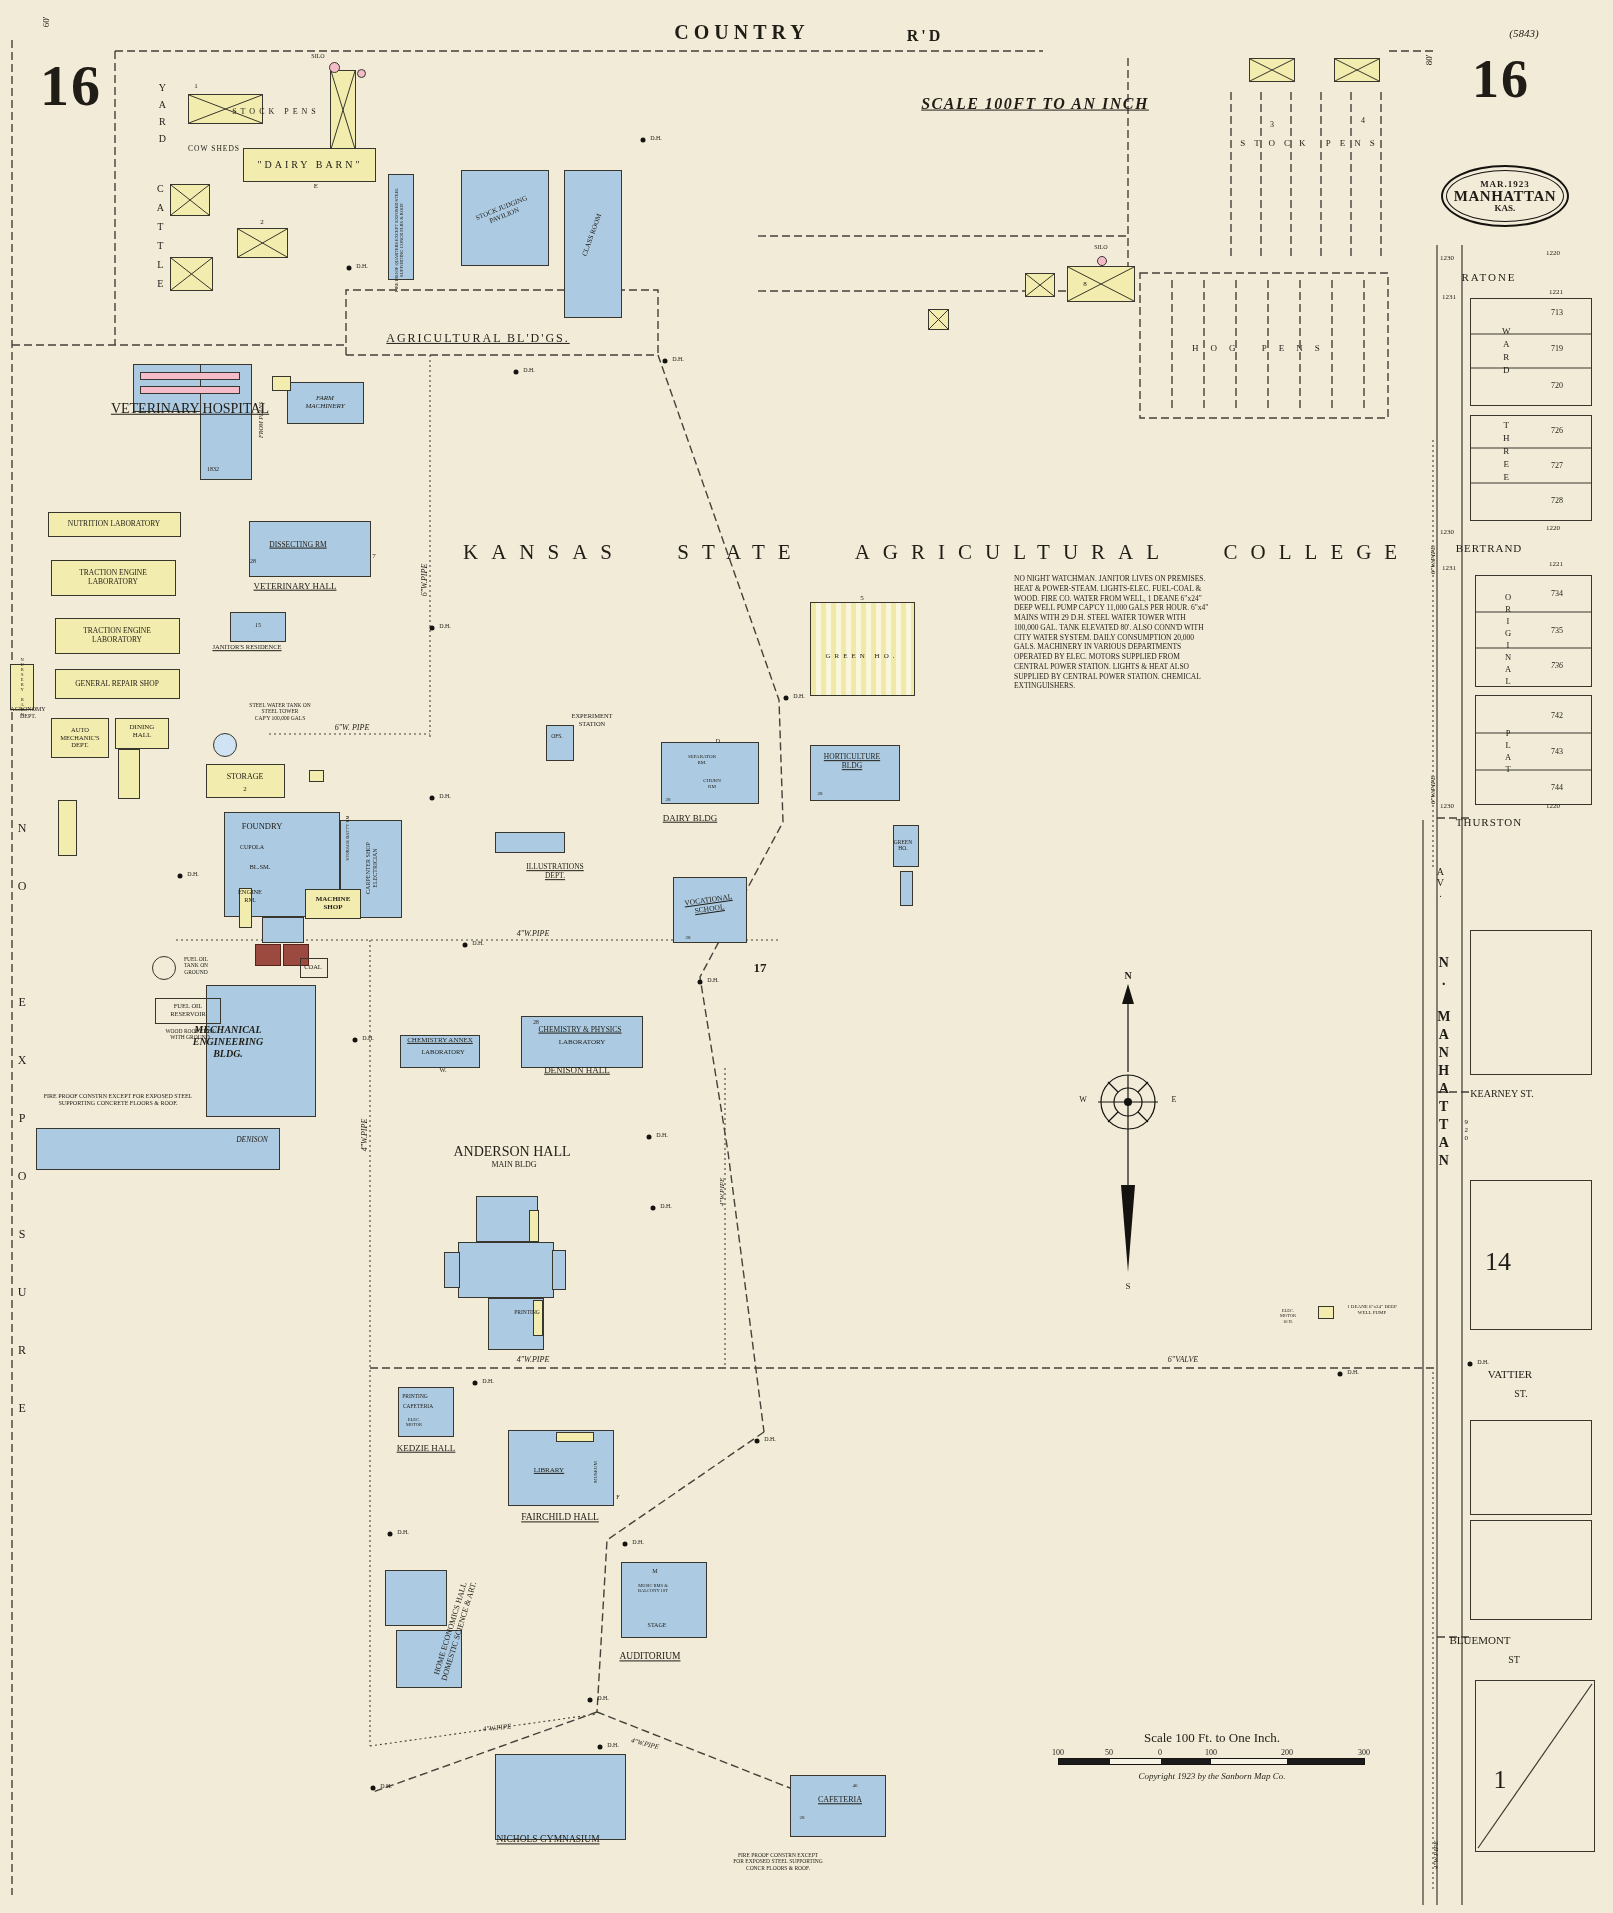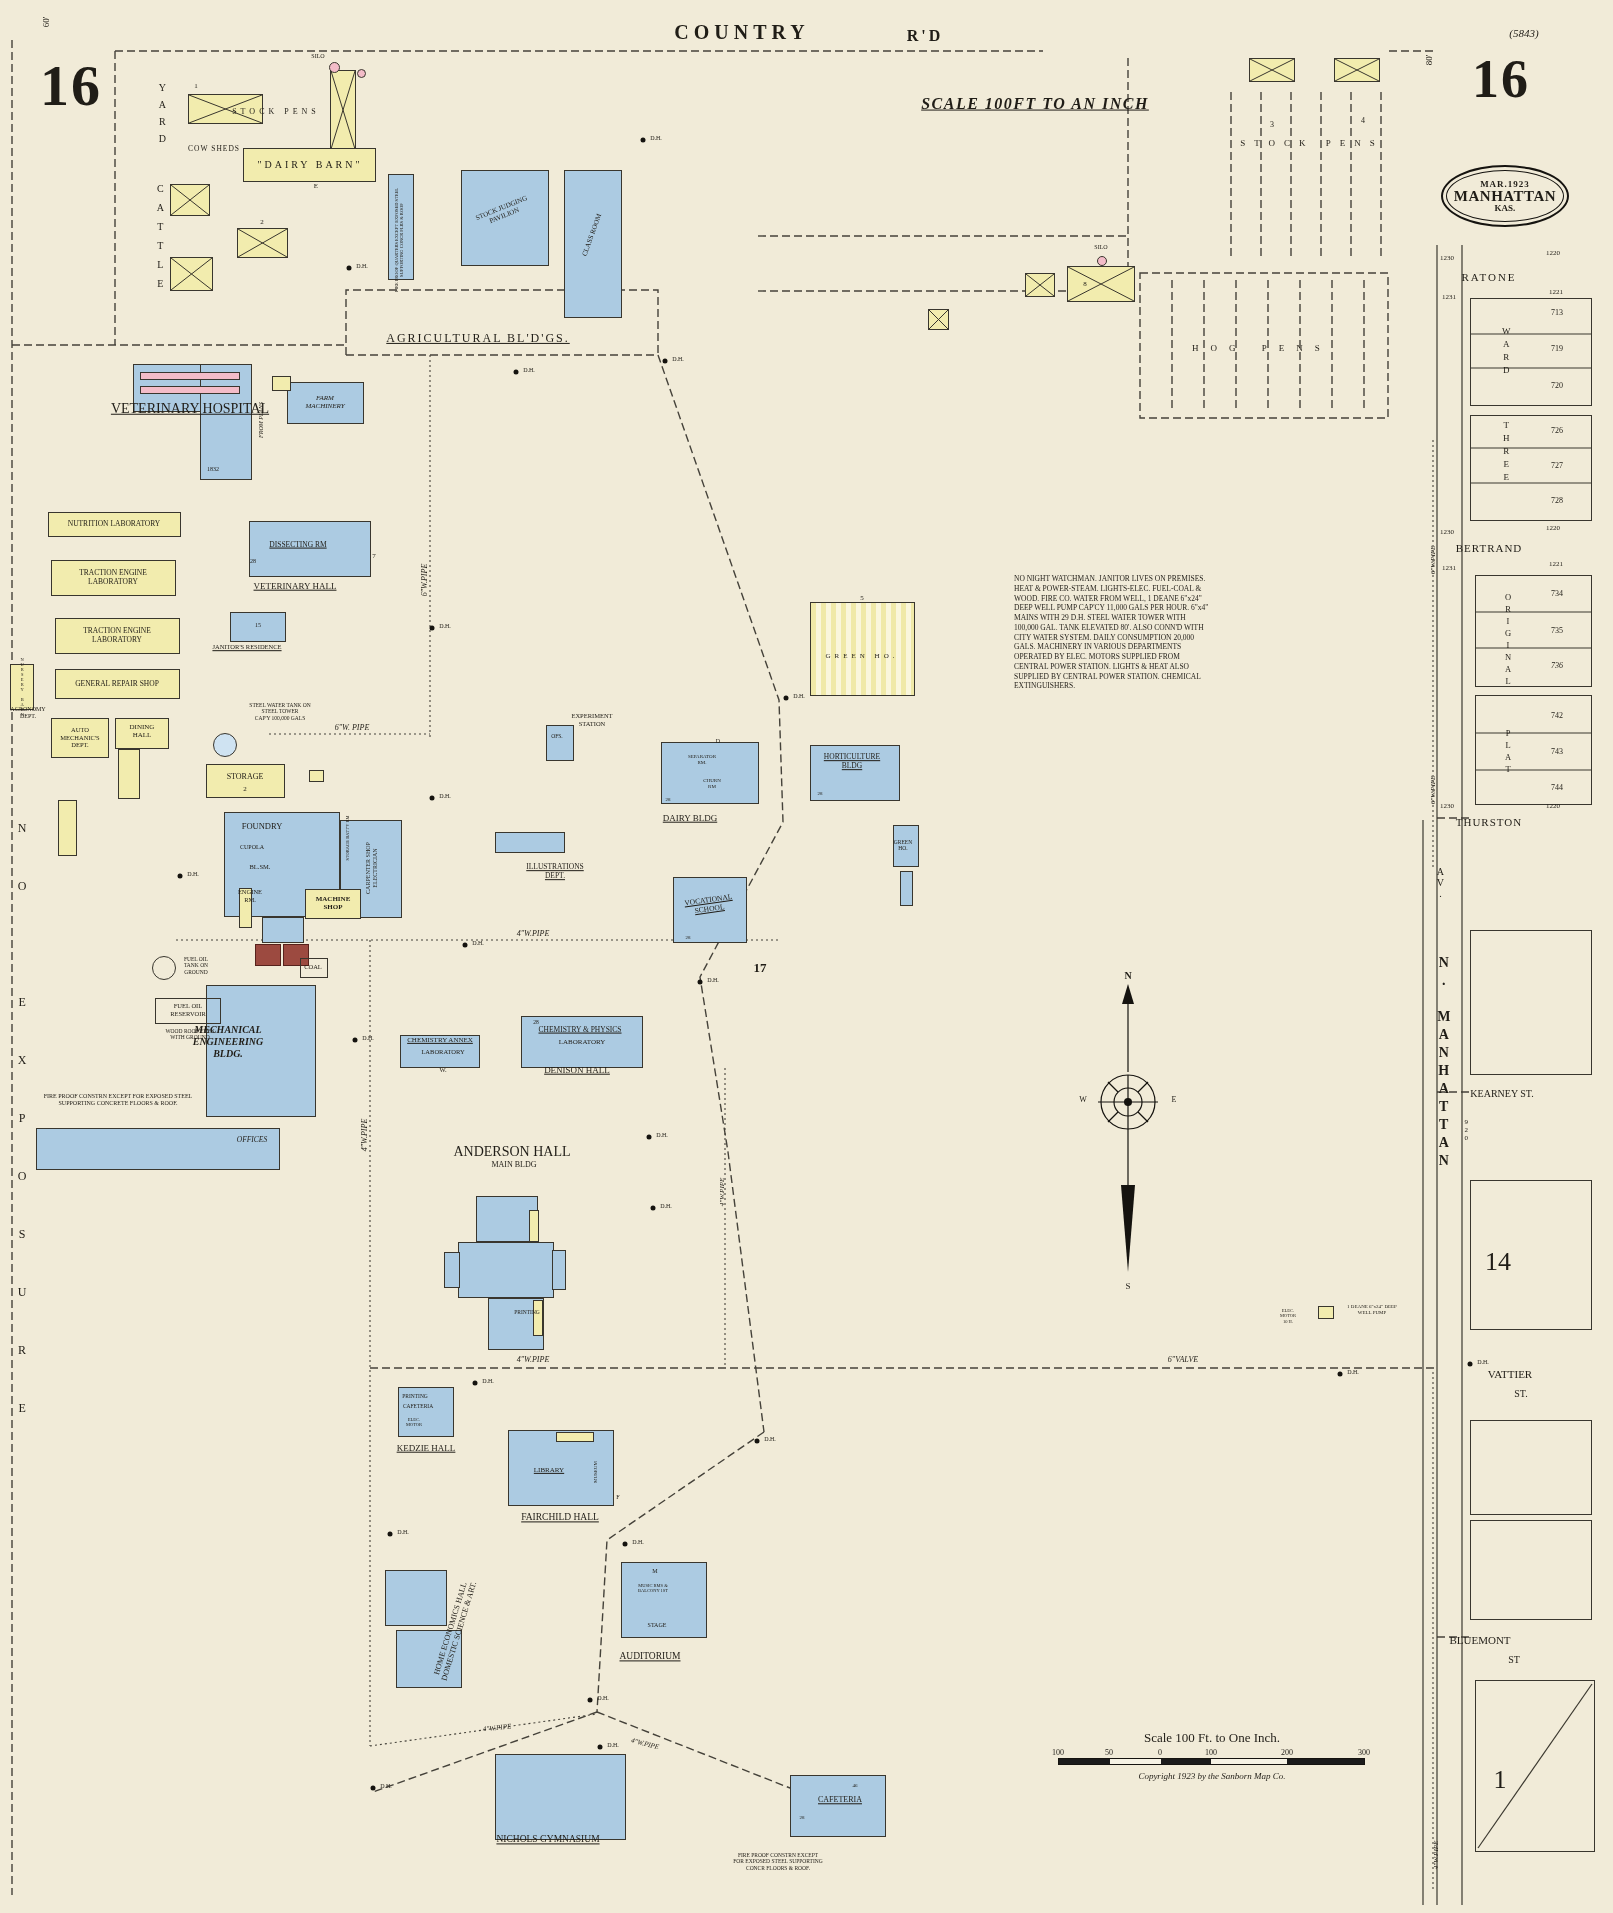--- a/index.html
+++ b/index.html
@@ -357,21 +357,21 @@
 TANK ON
 GROUND</div>
       <div class="lbl i b" style="left: 228px; top: 1042px; font-size: 10px; transform: translate(-50%, -50%);">MECHANICAL
 ENGINEERING
 BLDG.</div>
       <div class="lbl" style="left: 188px; top: 1010px; font-size: 6.5px; transform: translate(-50%, -50%);">FUEL OIL
 RESERVOIR</div>
       <div class="lbl" style="left: 190px; top: 1034px; font-size: 5.5px; transform: translate(-50%, -50%);">WOOD ROOF EVEN
 WITH GROUND</div>
       <div class="lbl" style="left: 118px; top: 1100px; font-size: 6px; width: 180px; white-space: pre-line; transform: translate(-50%, -50%);">FIRE PROOF CONSTRN EXCEPT FOR EXPOSED STEEL SUPPORTING CONCRETE FLOORS &amp; ROOF.</div>
-      <div class="lbl i" style="left: 252px; top: 1140px; font-size: 7.5px; transform: translate(-50%, -50%);">OFFICES</div>
+      <div class="lbl i" style="left: 252px; top: 1140px; font-size: 7.5px; transform: translate(-50%, -50%);">DENISON</div>
       <div class="lbl u" style="left: 440px; top: 1040px; font-size: 7px; transform: translate(-50%, -50%);">CHEMISTRY ANNEX</div>
       <div class="lbl" style="left: 443px; top: 1052px; font-size: 6.5px; transform: translate(-50%, -50%);">LABORATORY</div>
       <div class="lbl" style="left: 443px; top: 1070px; font-size: 6.5px; transform: translate(-50%, -50%);">W.</div>
       <div class="lbl u" style="left: 580px; top: 1030px; font-size: 7.5px; transform: translate(-50%, -50%);">CHEMISTRY &amp; PHYSICS</div>
       <div class="lbl" style="left: 582px; top: 1042px; font-size: 7px; transform: translate(-50%, -50%);">LABORATORY</div>
       <div class="lbl" style="left: 536px; top: 1022px; font-size: 5.5px; transform: translate(-50%, -50%);">28</div>
       <div class="lbl u" style="left: 577px; top: 1070px; font-size: 9px; transform: translate(-50%, -50%);">DENISON HALL</div>
       <div class="lbl" style="left: 512px; top: 1152px; font-size: 14px; transform: translate(-50%, -50%);">ANDERSON HALL</div>
       <div class="lbl" style="left: 514px; top: 1165px; font-size: 8px; transform: translate(-50%, -50%);">MAIN BLDG</div>
       <div class="lbl" style="left: 527px; top: 1312px; font-size: 5.5px; transform: translate(-50%, -50%);">PRINTING</div>
@@ -488,20 +488,21 @@
   <div class="sheetnum" style="left:1472px;top:48px;font-size:54px">16</div>
 
   <div class="badge">
     <div class="badge-inner">
       <div class="badge-date">MAR.1923</div>
       <div class="badge-city">MANHATTAN</div>
       <div class="badge-state">KAS.</div>
     </div>
   </div>
 
+  <div class="college">KANSAS STATE AGRICULTURAL COLLEGE</div>
 
   <div class="notes">NO NIGHT WATCHMAN. JANITOR LIVES ON PREMISES.
 HEAT &amp; POWER-STEAM. LIGHTS-ELEC. FUEL-COAL &amp;
 WOOD. FIRE CO. WATER FROM WELL, 1 DEANE 6"x24"
 DEEP WELL PUMP CAP'CY 11,000 GALS PER HOUR. 6"x4"
 MAINS WITH 29 D.H. STEEL WATER TOWER WITH
 100,000 GAL. TANK ELEVATED 80'. ALSO CONN'D WITH
 CITY WATER SYSTEM. DAILY CONSUMPTION 20,000
 GALS. MACHINERY IN VARIOUS DEPARTMENTS
 OPERATED BY ELEC. MOTORS SUPPLIED FROM

